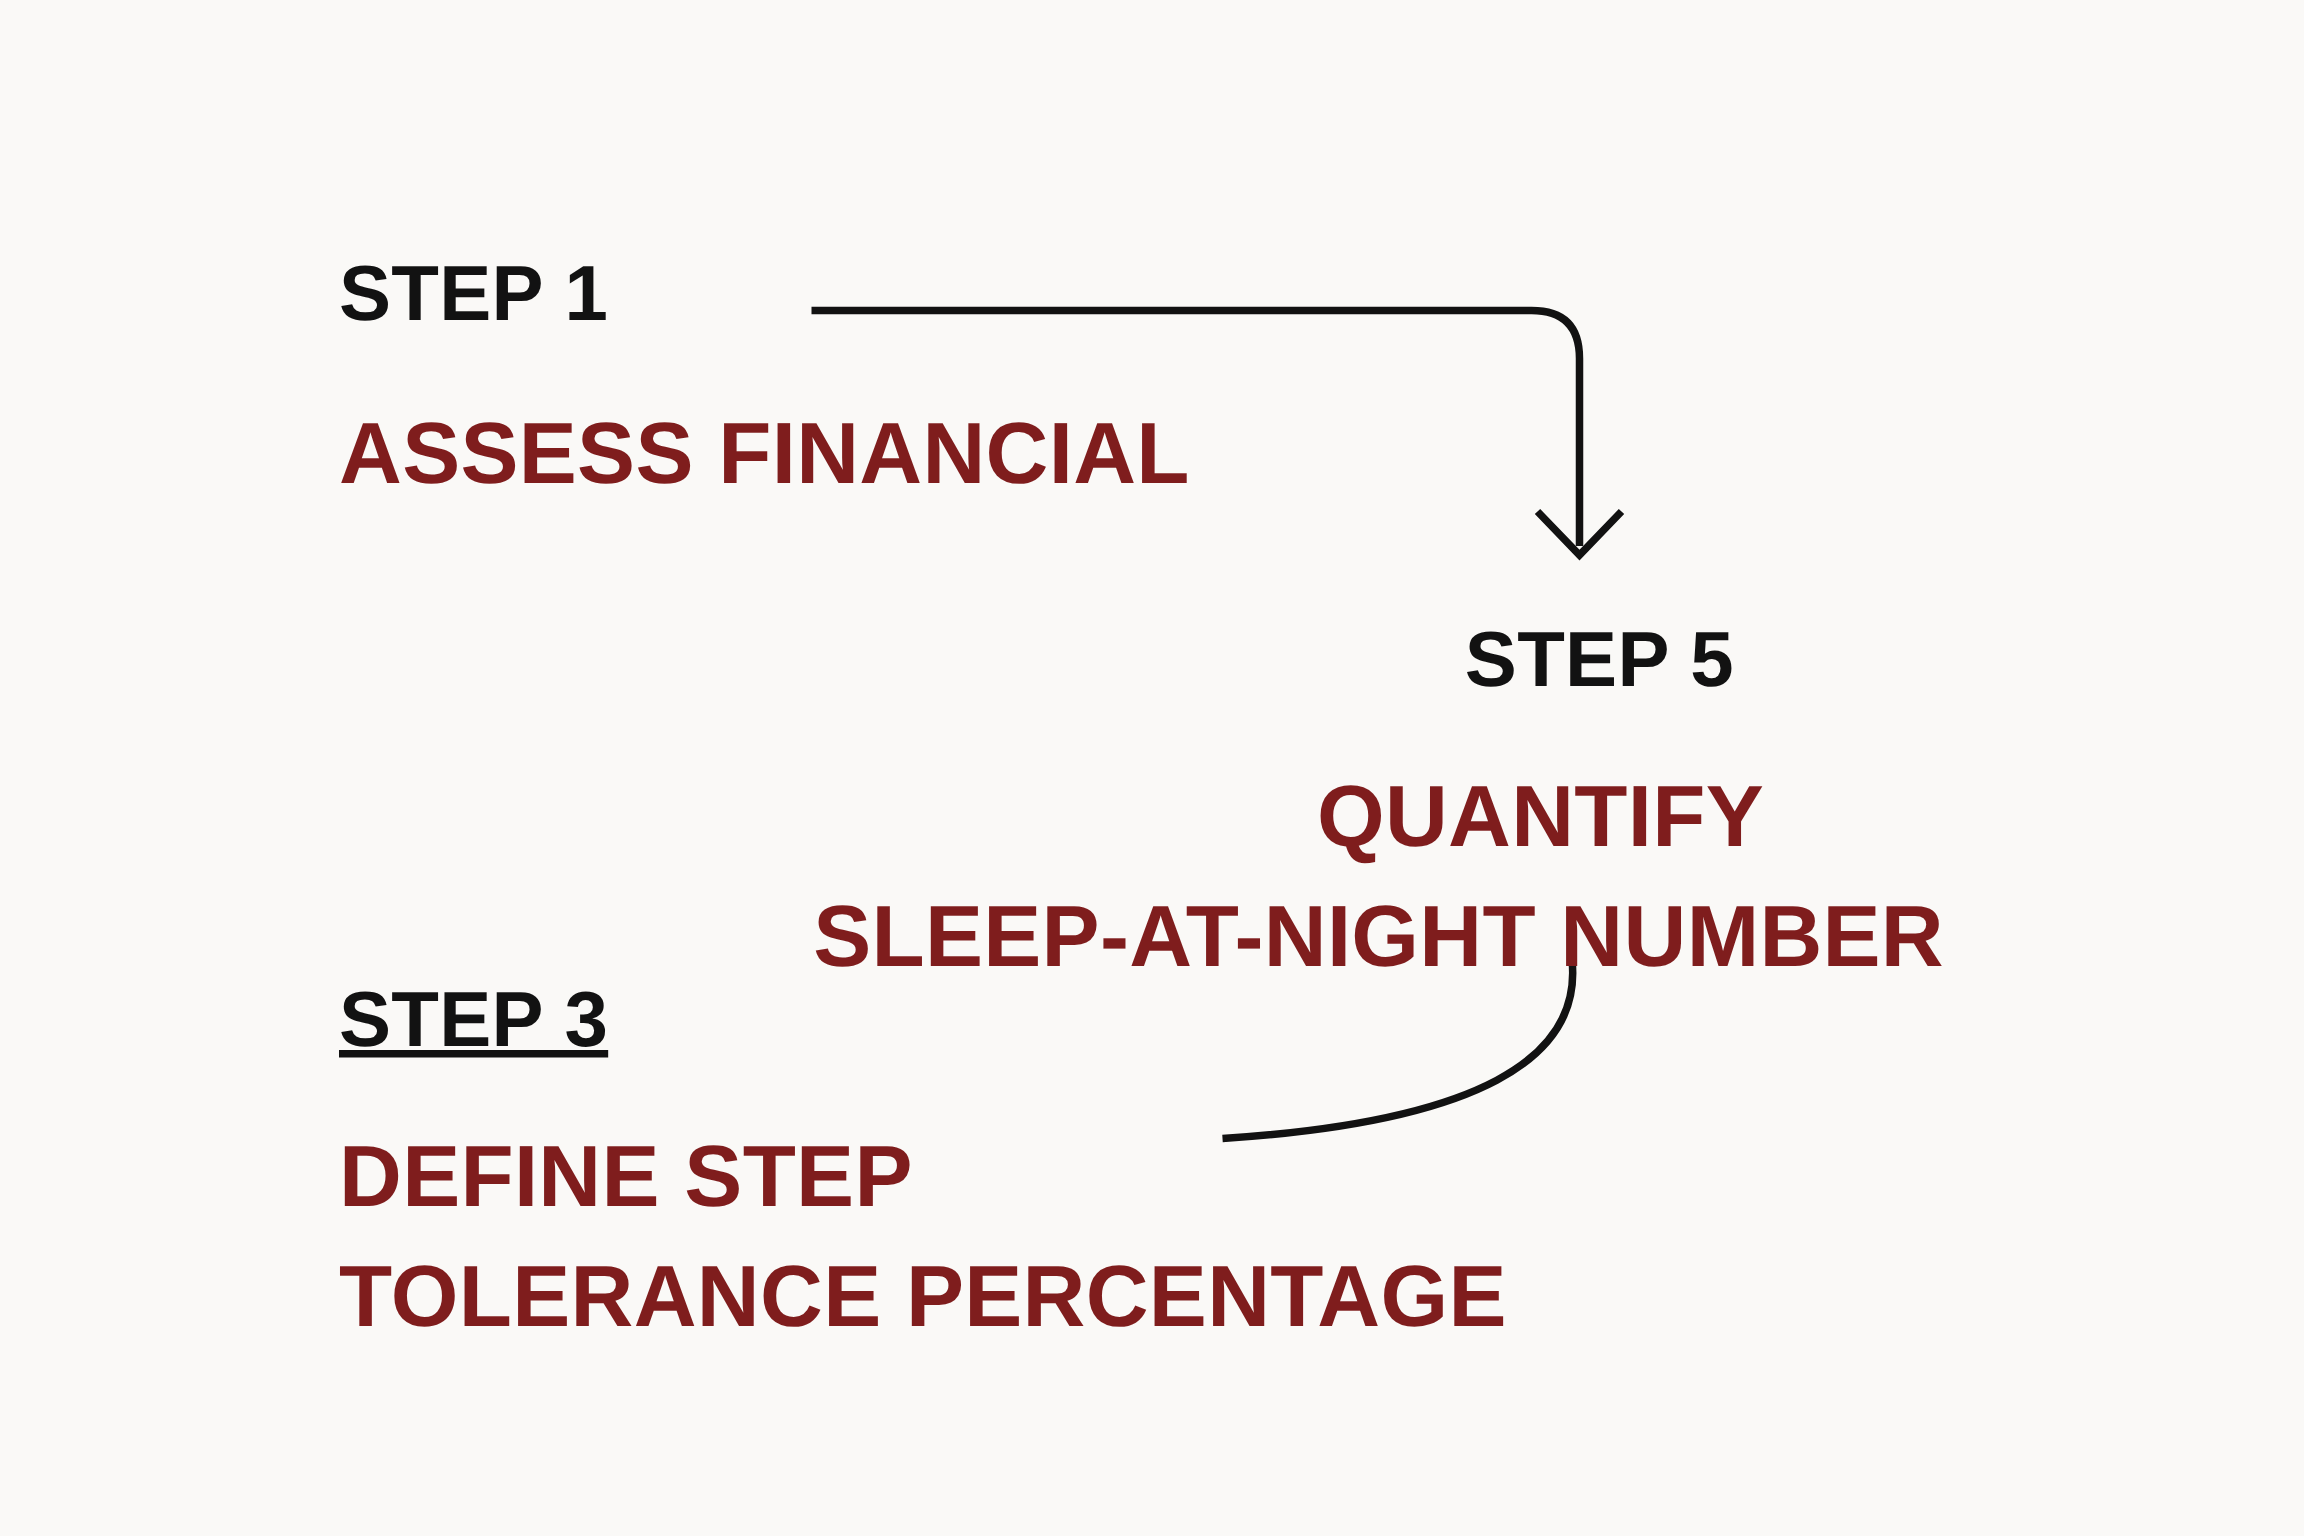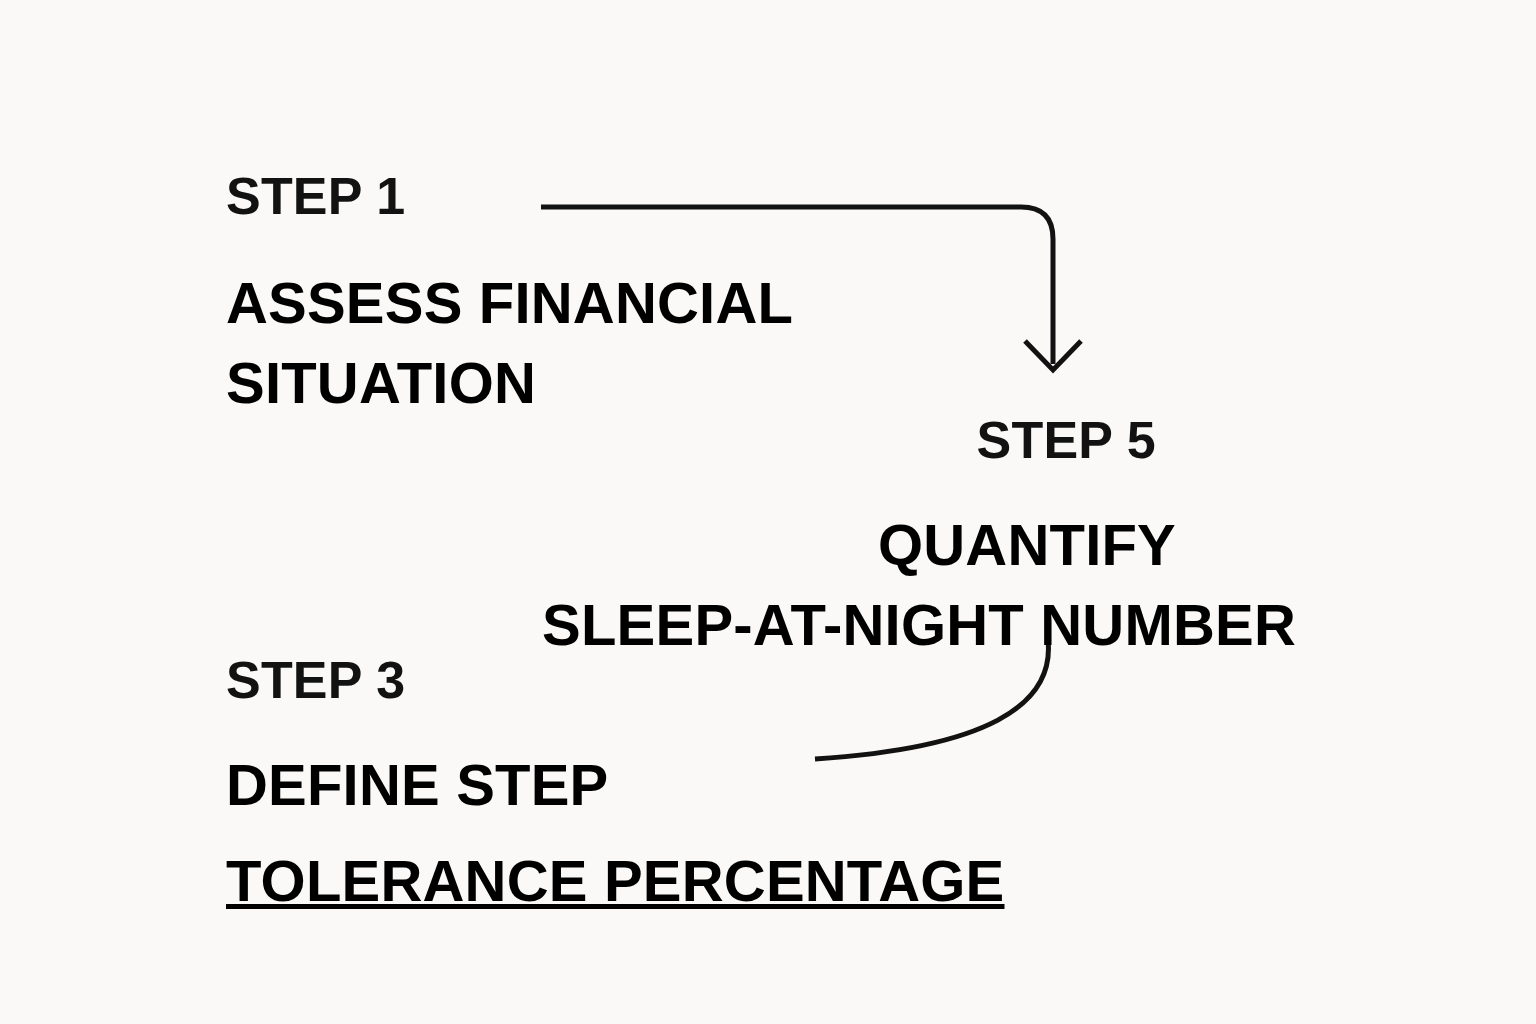--- a/index.html
+++ b/index.html
@@ -39,21 +39,21 @@
     line-height: 1;
     white-space: nowrap;
     color: #121212;
   }
   .step-body-line {
     font-size: 58px;
     font-weight: 700;
     letter-spacing: 0.2px;
     line-height: 1;
     white-space: nowrap;
-    color: #000000;
+    color: #7f1d1d;
   }
 
   
   #step-1 {
     left: 226px;
     top: 170px;
     text-align: left;
   }
   #step-1 .step-label { margin-bottom: 52px; }
   #step-1 .step-body-line + .step-body-line { margin-top: 22px; }
@@ -76,22 +76,22 @@
     margin-right: 0px;
     margin-top: 22px;
   }
 
   
   #step-3 {
     left: 226px;
     top: 654px;
     text-align: left;
   }
-  #step-3 .step-label { margin-bottom: 50px; }
-  #step-3 .step-body-line + .step-body-line { margin-top: 38px; text-decoration: underline; }
+  #step-3 .step-label { margin-bottom: 50px; text-decoration: underline; }
+  #step-3 .step-body-line + .step-body-line { margin-top: 22px; }
 </style>
 </head>
 <body>
 
 <div id="canvas">
 
   <svg class="flow-svg" viewBox="0 0 1536 1024">
 
     <g>
       <path d="M 541 207 L 1021 207 Q 1053 207 1053 239 L 1053 364" fill="none" stroke="#121212" stroke-width="5" stroke-linecap="butt" stroke-linejoin="round"></path>
@@ -99,21 +99,20 @@
     </g>
 
     <g>
       <path d="M 1048 640 C 1055 706 985 748 815 759" fill="none" stroke="#121212" stroke-width="5" stroke-linecap="butt"></path>
     </g>
   </svg>
 
   <div class="step-block" id="step-1">
     <div class="step-label">STEP 1</div>
     <div class="step-body-line">ASSESS FINANCIAL</div>
-    <div class="step-body-line">SITUATION</div>
   </div>
 
   <div class="step-block" id="step-2">
     <div class="step-label">STEP 5</div>
     <div class="step-body-line line-quantify">QUANTIFY</div>
     <div class="step-body-line line-sleep">SLEEP-AT-NIGHT NUMBER</div>
   </div>
 
   <div class="step-block" id="step-3">
     <div class="step-label">STEP 3</div>

